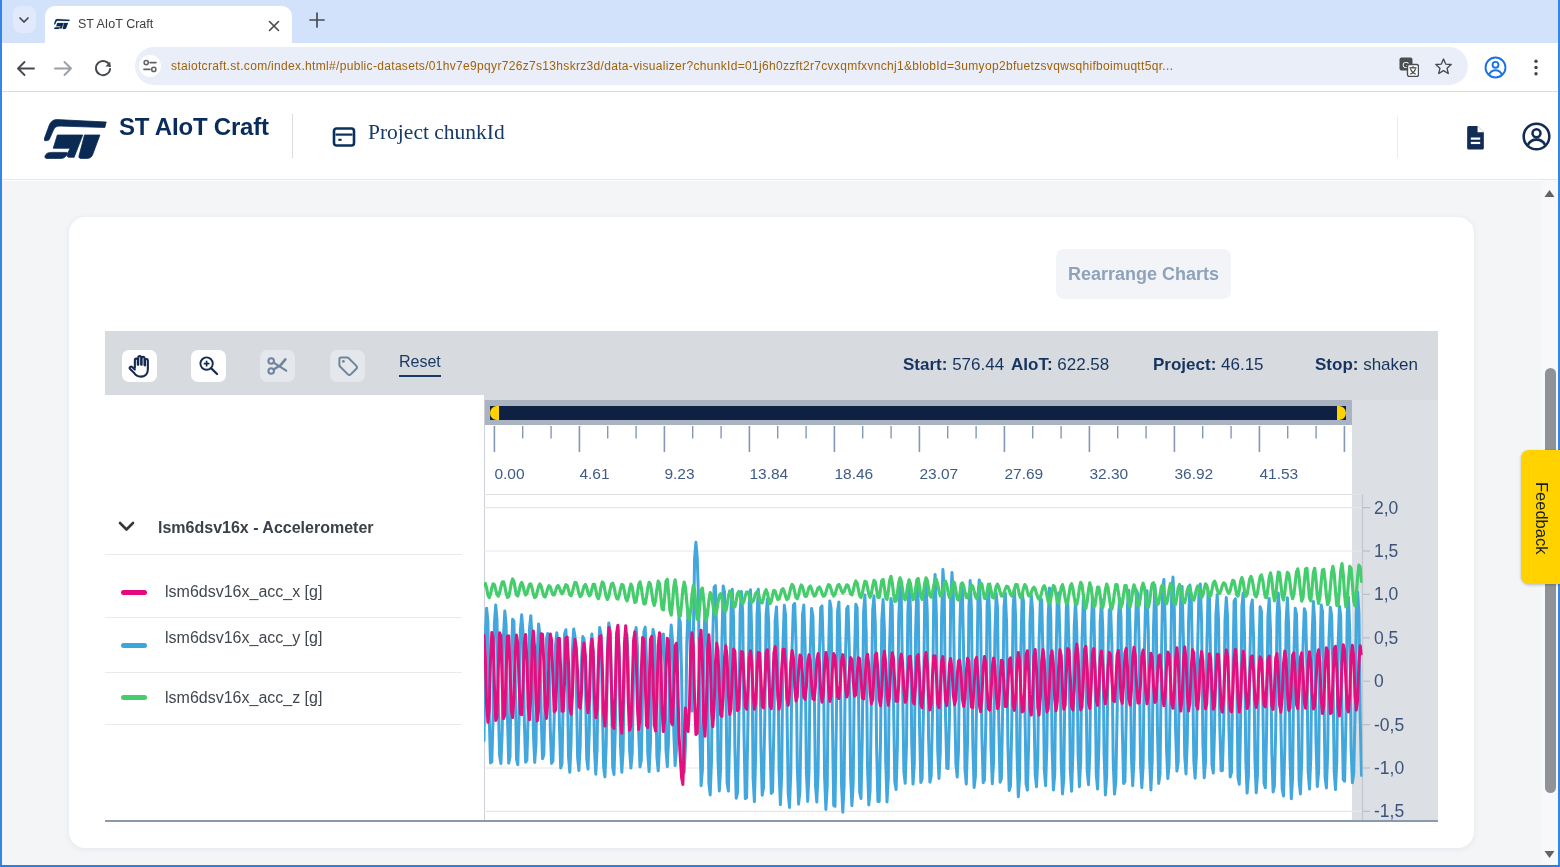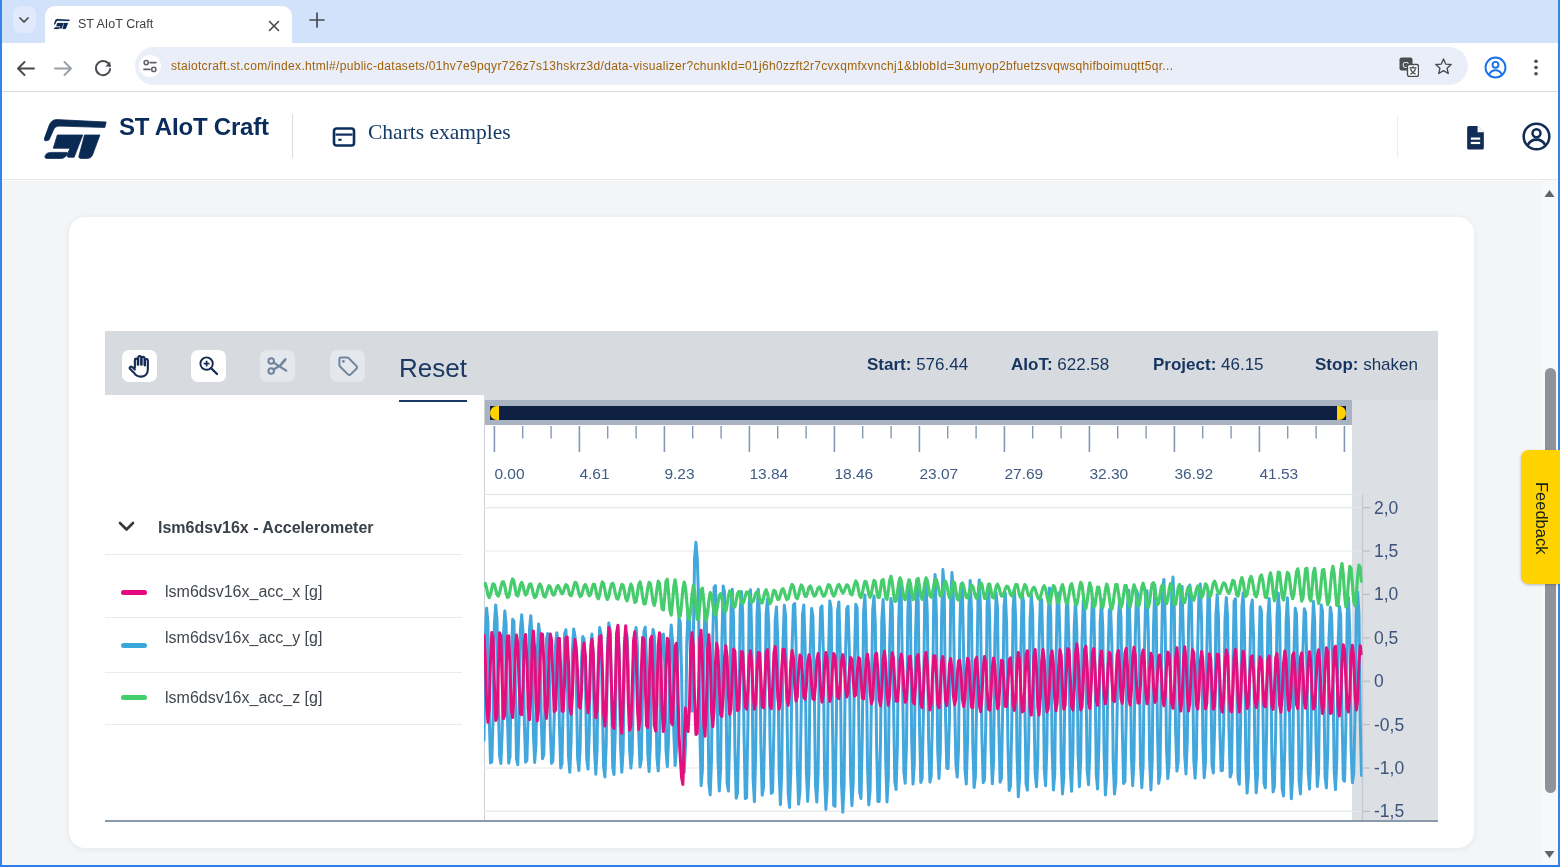--- a/index.html
+++ b/index.html
@@ -29,21 +29,21 @@
 #page{position:absolute;left:2px;top:181px;width:1539px;height:686px;background:#f3f5f7}
 #card{position:absolute;left:67px;top:36px;width:1405px;height:631px;background:#fff;border-radius:16px;box-shadow:0 1px 6px rgba(20,40,80,.07)}
 .btn1{position:absolute;left:987px;top:32px;width:175px;height:50px;background:#f2f4f7;border-radius:8px;color:#8ea2bb;font-weight:bold;font-size:18px;text-align:center;line-height:50px}
 .btn2{position:absolute;left:1188px;top:32px;width:165px;height:50px;background:#0a2342;border-radius:8px;color:#fff;font-weight:bold;font-size:18px;text-align:center;line-height:50px}
 
 #cc{position:absolute;left:36px;top:114px;width:1333px;height:491px;background:#fff}
 #ctoolbar{position:absolute;left:0;top:0;width:1333px;height:69px;background:#d7dade}
 .ibox{position:absolute;top:19px;width:35px;height:32px;border-radius:7px}
 .iboxw{background:#fff}
 .iboxg{background:#e4e7eb}
-#reset{position:absolute;left:294px;top:21.5px;font-size:26px;color:#1b3a63;border-bottom:2px solid #1b3a63;padding-bottom:16px}
+#reset{position:absolute;left:294px;top:21.5px;font-size:16px;color:#1b3a63;border-bottom:2px solid #1b3a63;padding-bottom:4px}
 .meta{position:absolute;top:24px;font-size:17px;color:#14345f;white-space:nowrap}
 .meta b{font-weight:bold}
 #slstrip{position:absolute;left:379px;top:69px;width:868px;height:25px;background:#a9b3c1}
 #slbar{position:absolute;left:6px;top:6px;width:856px;height:14px;background:#0e2142}
 #slbar .yl{position:absolute;left:0;top:0;width:9px;height:14px;background:#ffd200;border-radius:7px 0 0 7px}
 #slbar .yr{position:absolute;right:0;top:0;width:9px;height:14px;background:#ffd200;border-radius:0 7px 7px 0}
 #axstrip{position:absolute;left:1247px;top:69px;width:86px;height:422px;background:#dcdfe3}
 #cbot{position:absolute;left:0;top:489px;width:1333px;height:2px;background:#8b99ad}
 #cleft{position:absolute;left:378.5px;top:69px;width:1px;height:420px;background:#cdd1d7}
 
@@ -135,36 +135,37 @@
 <path d="M7.6,35.2 L22.2,35.2 C25,35.2 23.8,37.4 22.6,38.6 L21.4,39.8 C20.2,41 19,41.4 16.6,41.4 L3,41.4 C0.4,41.4 0.2,39.6 1.4,37.8 L1.8,37.2 C2.6,36 4.6,35.2 7.6,35.2 Z" fill="#0b2a53" stroke="#0b2a53" stroke-width="0.8" stroke-linejoin="round"></path>
 <path d="M41.2,17.4 L57,17.4 L49.6,37.4 C48.6,40.2 46.6,41.4 43.4,41.4 L37.6,41.4 C34.8,41.4 35.4,38.8 36,37.2 Z" fill="#0b2a53" stroke="#0b2a53" stroke-width="0.8" stroke-linejoin="round"></path>
     </svg>
  <span class="brand">ST AIoT Craft</span>
  <div id="hdiv1"></div>
  <svg id="pexico" width="24" height="24" viewBox="0 0 24 24">
       <rect x="2" y="3.5" width="20" height="17" rx="2.5" fill="none" stroke="#0d2f5e" stroke-width="2.6"></rect>
       <line x1="3.5" y1="9.6" x2="20.5" y2="9.6" stroke="#0d2f5e" stroke-width="2.2"></line>
       <line x1="6.3" y1="14.8" x2="9.6" y2="14.8" stroke="#0d2f5e" stroke-width="2.1"></line>
     </svg>
- <span class="pex">Charts examples</span>
+ <span class="pex">Project chunkId</span>
  <div id="hdiv2"></div>
  <svg id="docico" width="23" height="25" viewBox="0 0 20 24">
       <path d="M3 1h9l6 6v15a1.5 1.5 0 0 1-1.5 1.5h-13A1.5 1.5 0 0 1 2 22V2.5A1.5 1.5 0 0 1 3.5 1z" fill="#112c55"></path>
       <path d="M12 1l6 6h-6z" fill="#fff"></path>
       <rect x="5.5" y="12" width="9" height="2.1" fill="#fff"></rect>
       <rect x="5.5" y="16.2" width="9" height="2.1" fill="#fff"></rect>
     </svg>
  <svg id="perico" width="29" height="29" viewBox="0 0 24 24">
       <circle cx="12" cy="12" r="10.6" fill="none" stroke="#112c55" stroke-width="2.1"></circle>
       <circle cx="12" cy="9.3" r="3.3" fill="none" stroke="#112c55" stroke-width="2.1"></circle>
       <path d="M4.9 18.9c1.5-2.9 4-4.3 7.1-4.3s5.6 1.4 7.1 4.3" fill="none" stroke="#112c55" stroke-width="2.1"></path>
     </svg>
 </div>
 <div id="page">
  <div id="card">
+  <div class="btn1">Rearrange Charts</div>
   <div id="cc">
    <div id="ctoolbar">
     <div class="ibox iboxw" style="left:17px">
             <svg width="28" height="28" viewBox="0 0 24 24" style="position:absolute;left:3.5px;top:2px">
 <path d="M7.6,13.4 L7.6,6.9 a1.25,1.25 0 0 1 2.5,0 L10.1,10.9 M10.5,10.9 L10.5,4.7 a1.25,1.25 0 0 1 2.5,0 L13,10.9 M13.4,10.9 L13.4,5.3 a1.25,1.25 0 0 1 2.5,0 L15.9,11.3 M16.3,11.5 L16.3,7.2 a1.22,1.22 0 0 1 2.44,0 L18.74,14.8 c0,3.9-2.5,6.3-6.1,6.3 c-2.8,0-4.3-1-5.8-3.3 L3.3,14.4 c-0.8-1.2,0.75-2.5,1.95-1.5 L7.6,15" fill="none" stroke="#142a52" stroke-width="1.8" stroke-linecap="round" stroke-linejoin="round"></path>
 </svg>
           </div>
     <div class="ibox iboxw" style="left:86px">
             <svg width="24" height="24" viewBox="0 0 24 24" style="position:absolute;left:6px;top:4px">
 <circle cx="9.6" cy="9.6" r="6.2" fill="none" stroke="#142a52" stroke-width="1.9"></circle>
@@ -182,21 +183,21 @@
 <line x1="14.8" y1="10.9" x2="19.4" y2="5.4" stroke="#71849e" stroke-width="2.5" stroke-linecap="round"></line>
 </svg>
           </div>
     <div class="ibox iboxg" style="left:225px">
             <svg width="24" height="24" viewBox="0 0 24 24" style="position:absolute;left:6px;top:4px">
 <path d="M3.4,5 C3.4,4.1 4.1,3.4 5,3.4 L11.1,3.4 C11.6,3.4 12.1,3.6 12.5,4 L20.4,11.9 C21.2,12.7 21.2,13.9 20.4,14.7 L14.7,20.4 C13.9,21.2 12.7,21.2 11.9,20.4 L4,12.5 C3.6,12.1 3.4,11.6 3.4,11.1 Z" fill="none" stroke="#71849e" stroke-width="2"></path>
 <circle cx="7.4" cy="7.4" r="1.4" fill="#71849e"></circle>
 </svg>
           </div>
     <span id="reset">Reset</span>
-    <span class="meta" style="left:762px"><b>Start:</b> 576.44</span>
+    <span class="meta" style="left:798px"><b>Start:</b> 576.44</span>
     <span class="meta" style="left:906px"><b>AIoT:</b> 622.58</span>
     <span class="meta" style="left:1048px"><b>Project:</b> 46.15</span>
     <span class="meta" style="left:1210px"><b>Stop:</b> shaken</span>
    </div>
    <div id="axstrip"></div>
         <div style="position:absolute;left:0;top:63.5px;width:378.5px;height:5.5px;background:#fff"></div>
    <div id="slstrip">
           <div id="slbar">
             <div class="yl"></div>
             <div class="yr"></div>

